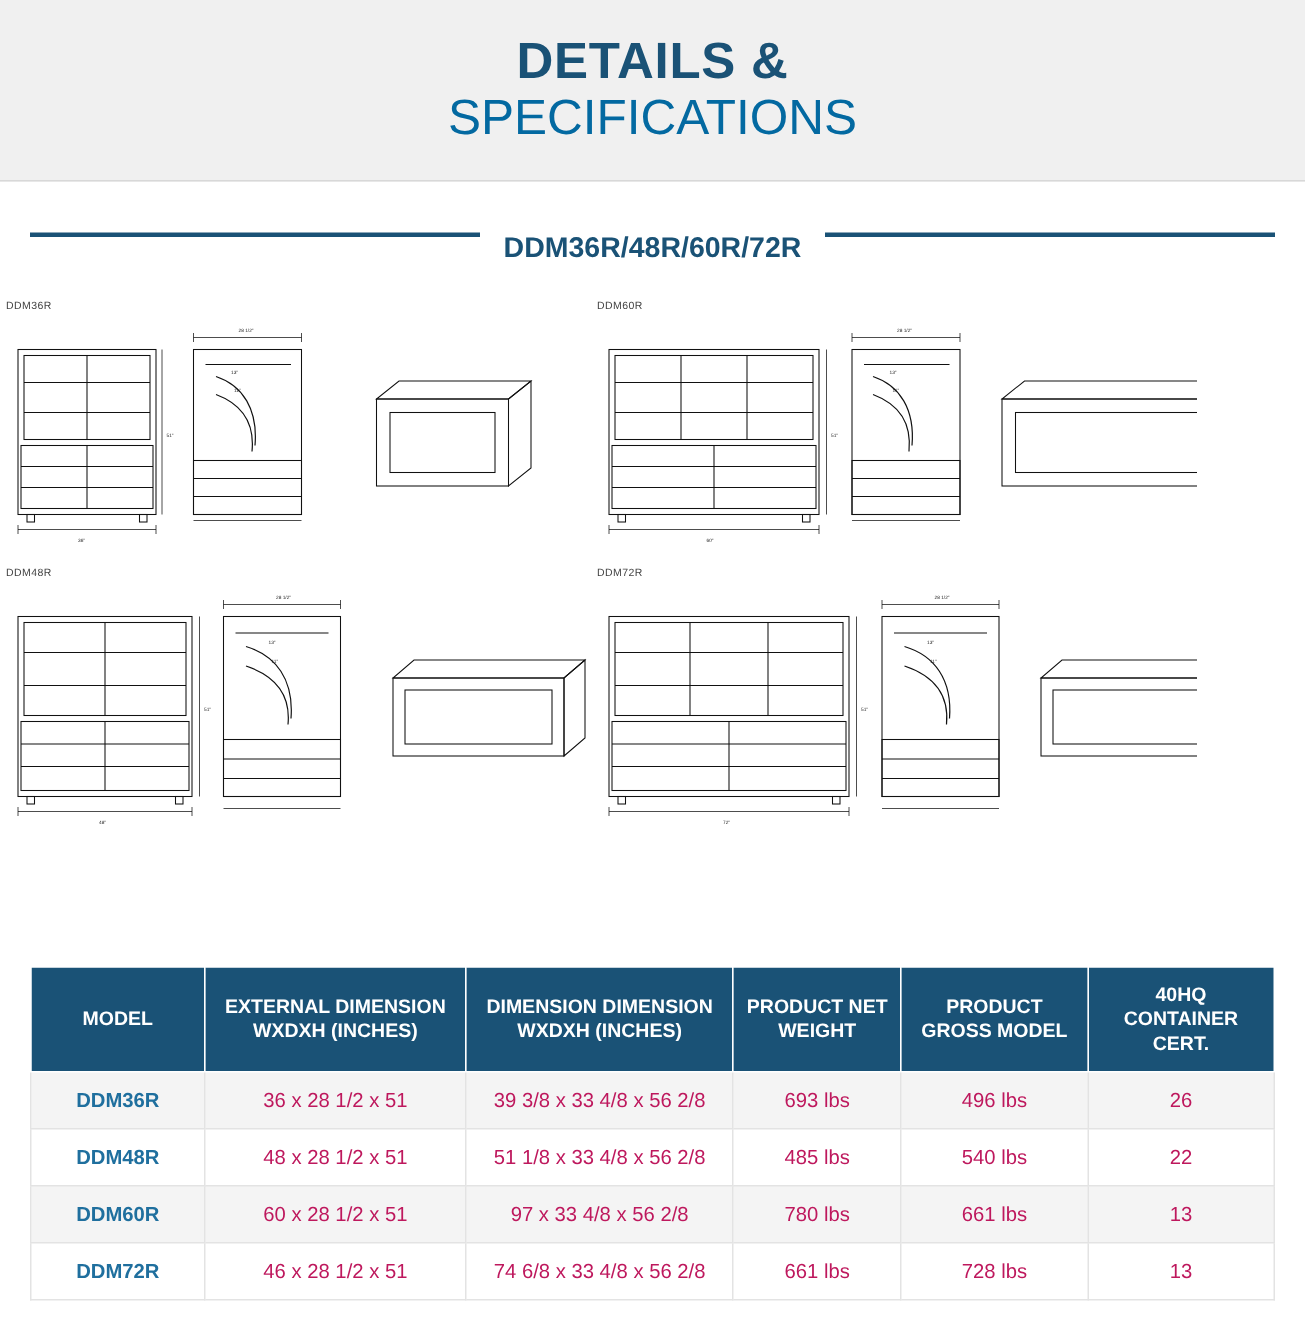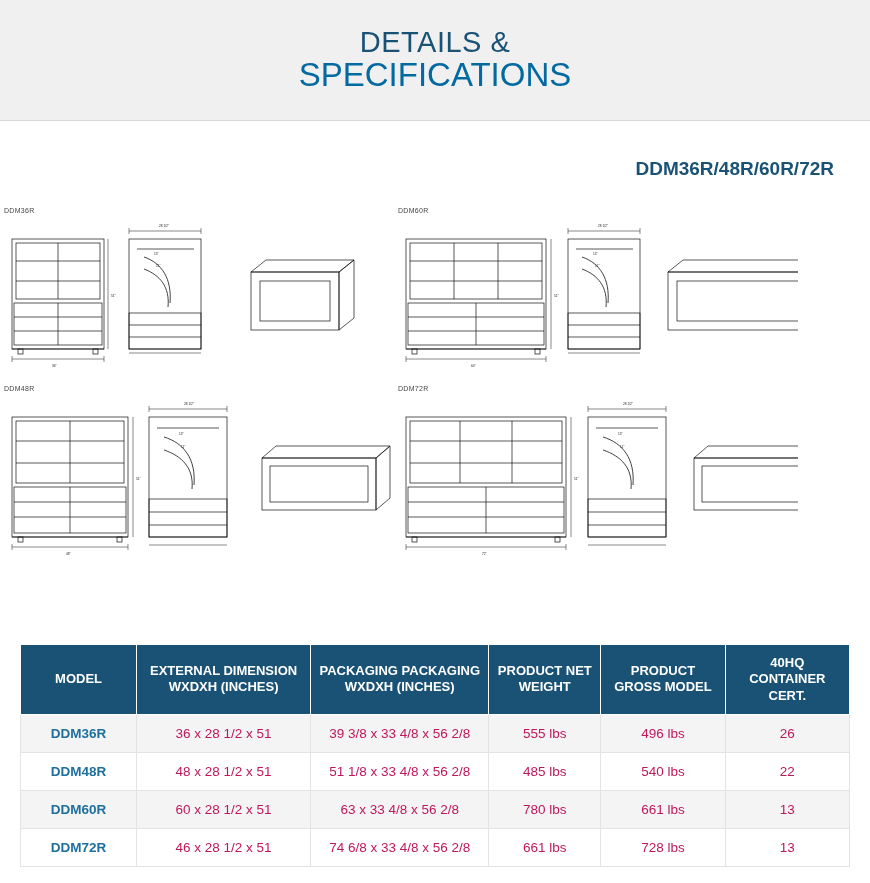--- a/index.html
+++ b/index.html
@@ -20,39 +20,38 @@
   .header {
     height: 120px;
     background: #f0f0f0;
     display: flex;
     flex-direction: column;
     align-items: center;
     justify-content: center;
     border-bottom: 1px solid #d8d8d8;
   }
   .header-line1 {
-    font-size: 29px;
-    font-weight: normal;
+    font-size: 34px;
+    font-weight: bold;
     color: #1a5276;
     letter-spacing: 0.5px;
     line-height: 1.05;
   }
   .header-line2 {
     font-size: 33px;
     font-weight: normal;
     color: #0369a1;
     line-height: 1.1;
   }
 
   
   .model-title-row {
     display: flex;
-    align-items: flex-end;
+    align-items: flex-start;
     margin: 34px 20px 0 20px;
-    flex-direction: column;
   }
   .rule {
     flex: 1 1 auto;
     height: 3px;
     background: #1a5276;
   }
   .model-title {
     font-size: 19px;
     font-weight: bold;
     color: #1a5276;
@@ -353,21 +352,21 @@
     <thead>
       <tr>
         <th>
           <span>MODEL</span>
         </th>
         <th>
           <span>EXTERNAL DIMENSION</span><br>
           <span>WXDXH (INCHES)</span>
         </th>
         <th>
-          <span>PACKAGING PACKAGING</span><br>
+          <span>DIMENSION DIMENSION</span><br>
           <span>WXDXH (INCHES)</span>
         </th>
         <th>
           <span>PRODUCT NET</span><br>
           <span>WEIGHT</span>
         </th>
         <th>
           <span>PRODUCT</span><br>
           <span>GROSS MODEL</span>
         </th>
@@ -375,36 +374,36 @@
           <span>40HQ</span><br>
           <span>CONTAINER CERT.</span>
         </th>
       </tr>
     </thead>
     <tbody>
       <tr class="alt">
         <td class="model">DDM36R</td>
         <td>36 x 28 1/2 x 51</td>
         <td>39 3/8 x 33 4/8 x 56 2/8</td>
-        <td>555 lbs</td>
+        <td>693 lbs</td>
         <td>496 lbs</td>
         <td>26</td>
       </tr>
       <tr>
         <td class="model">DDM48R</td>
         <td>48 x 28 1/2 x 51</td>
         <td>51 1/8 x 33 4/8 x 56 2/8</td>
         <td>485 lbs</td>
         <td>540 lbs</td>
         <td>22</td>
       </tr>
       <tr class="alt">
         <td class="model">DDM60R</td>
         <td>60 x 28 1/2 x 51</td>
-        <td>63 x 33 4/8 x 56 2/8</td>
+        <td>97 x 33 4/8 x 56 2/8</td>
         <td>780 lbs</td>
         <td>661 lbs</td>
         <td>13</td>
       </tr>
       <tr>
         <td class="model">DDM72R</td>
         <td>46 x 28 1/2 x 51</td>
         <td>74 6/8 x 33 4/8 x 56 2/8</td>
         <td>661 lbs</td>
         <td>728 lbs</td>

